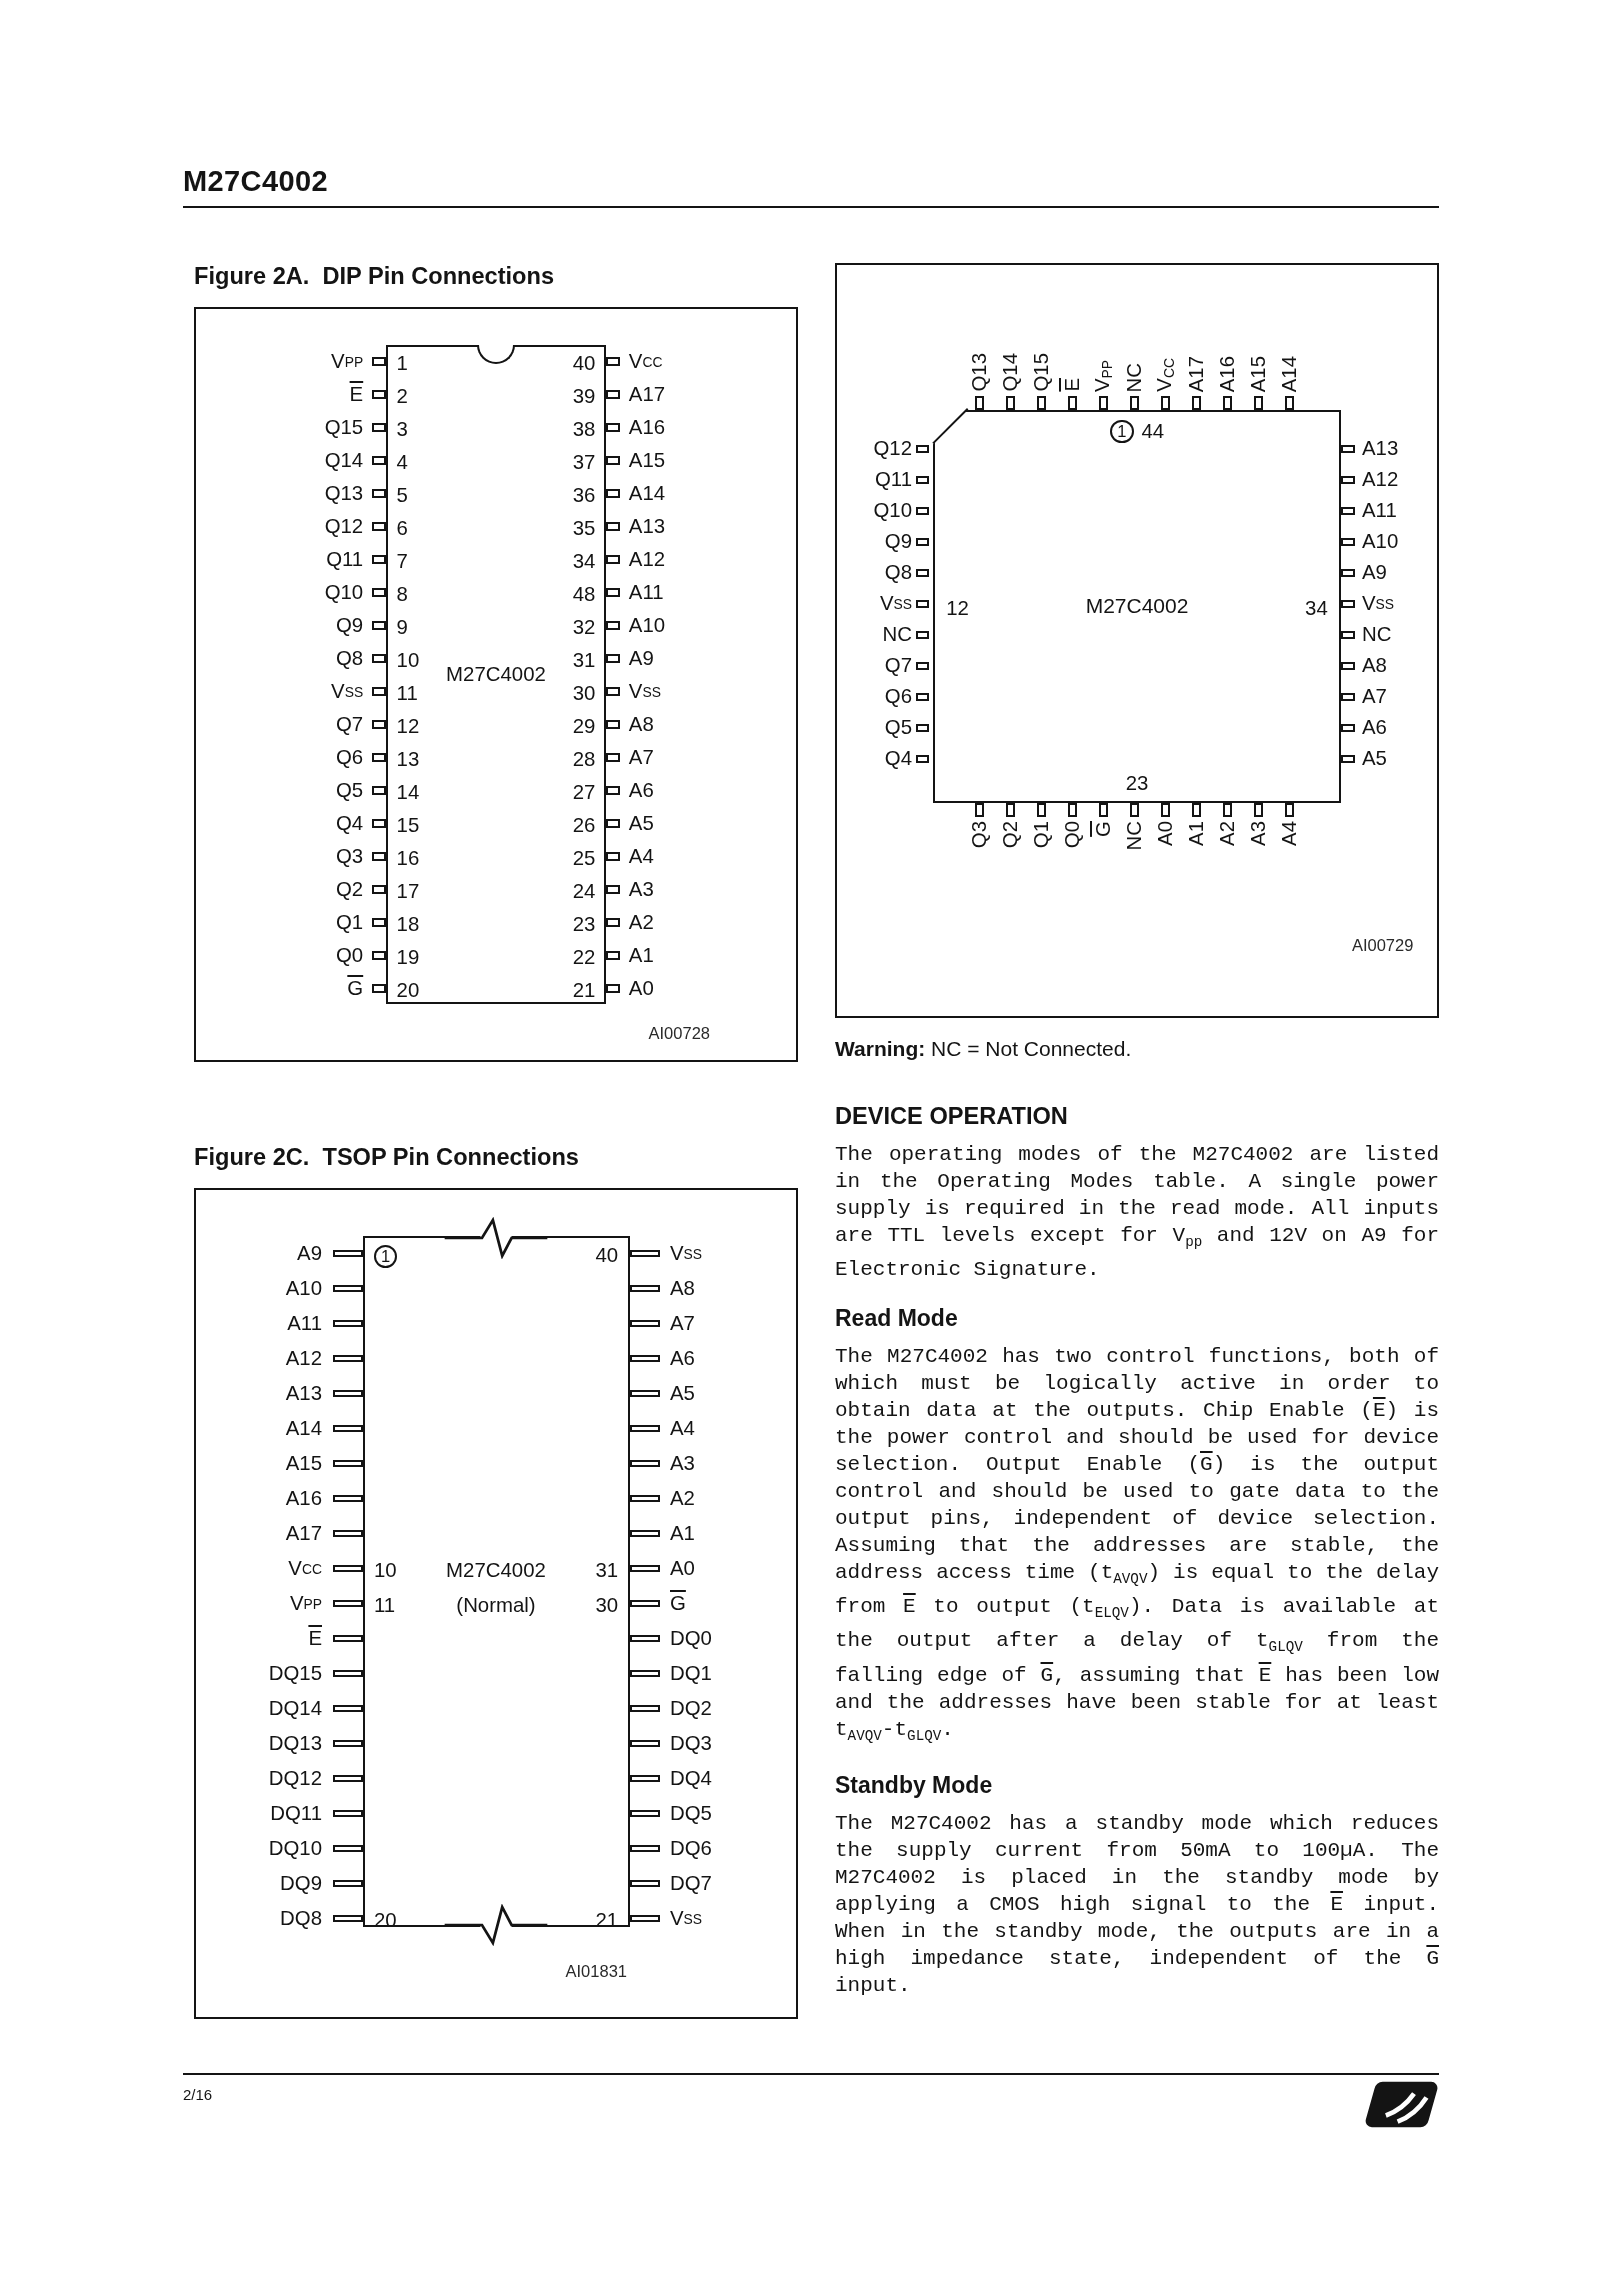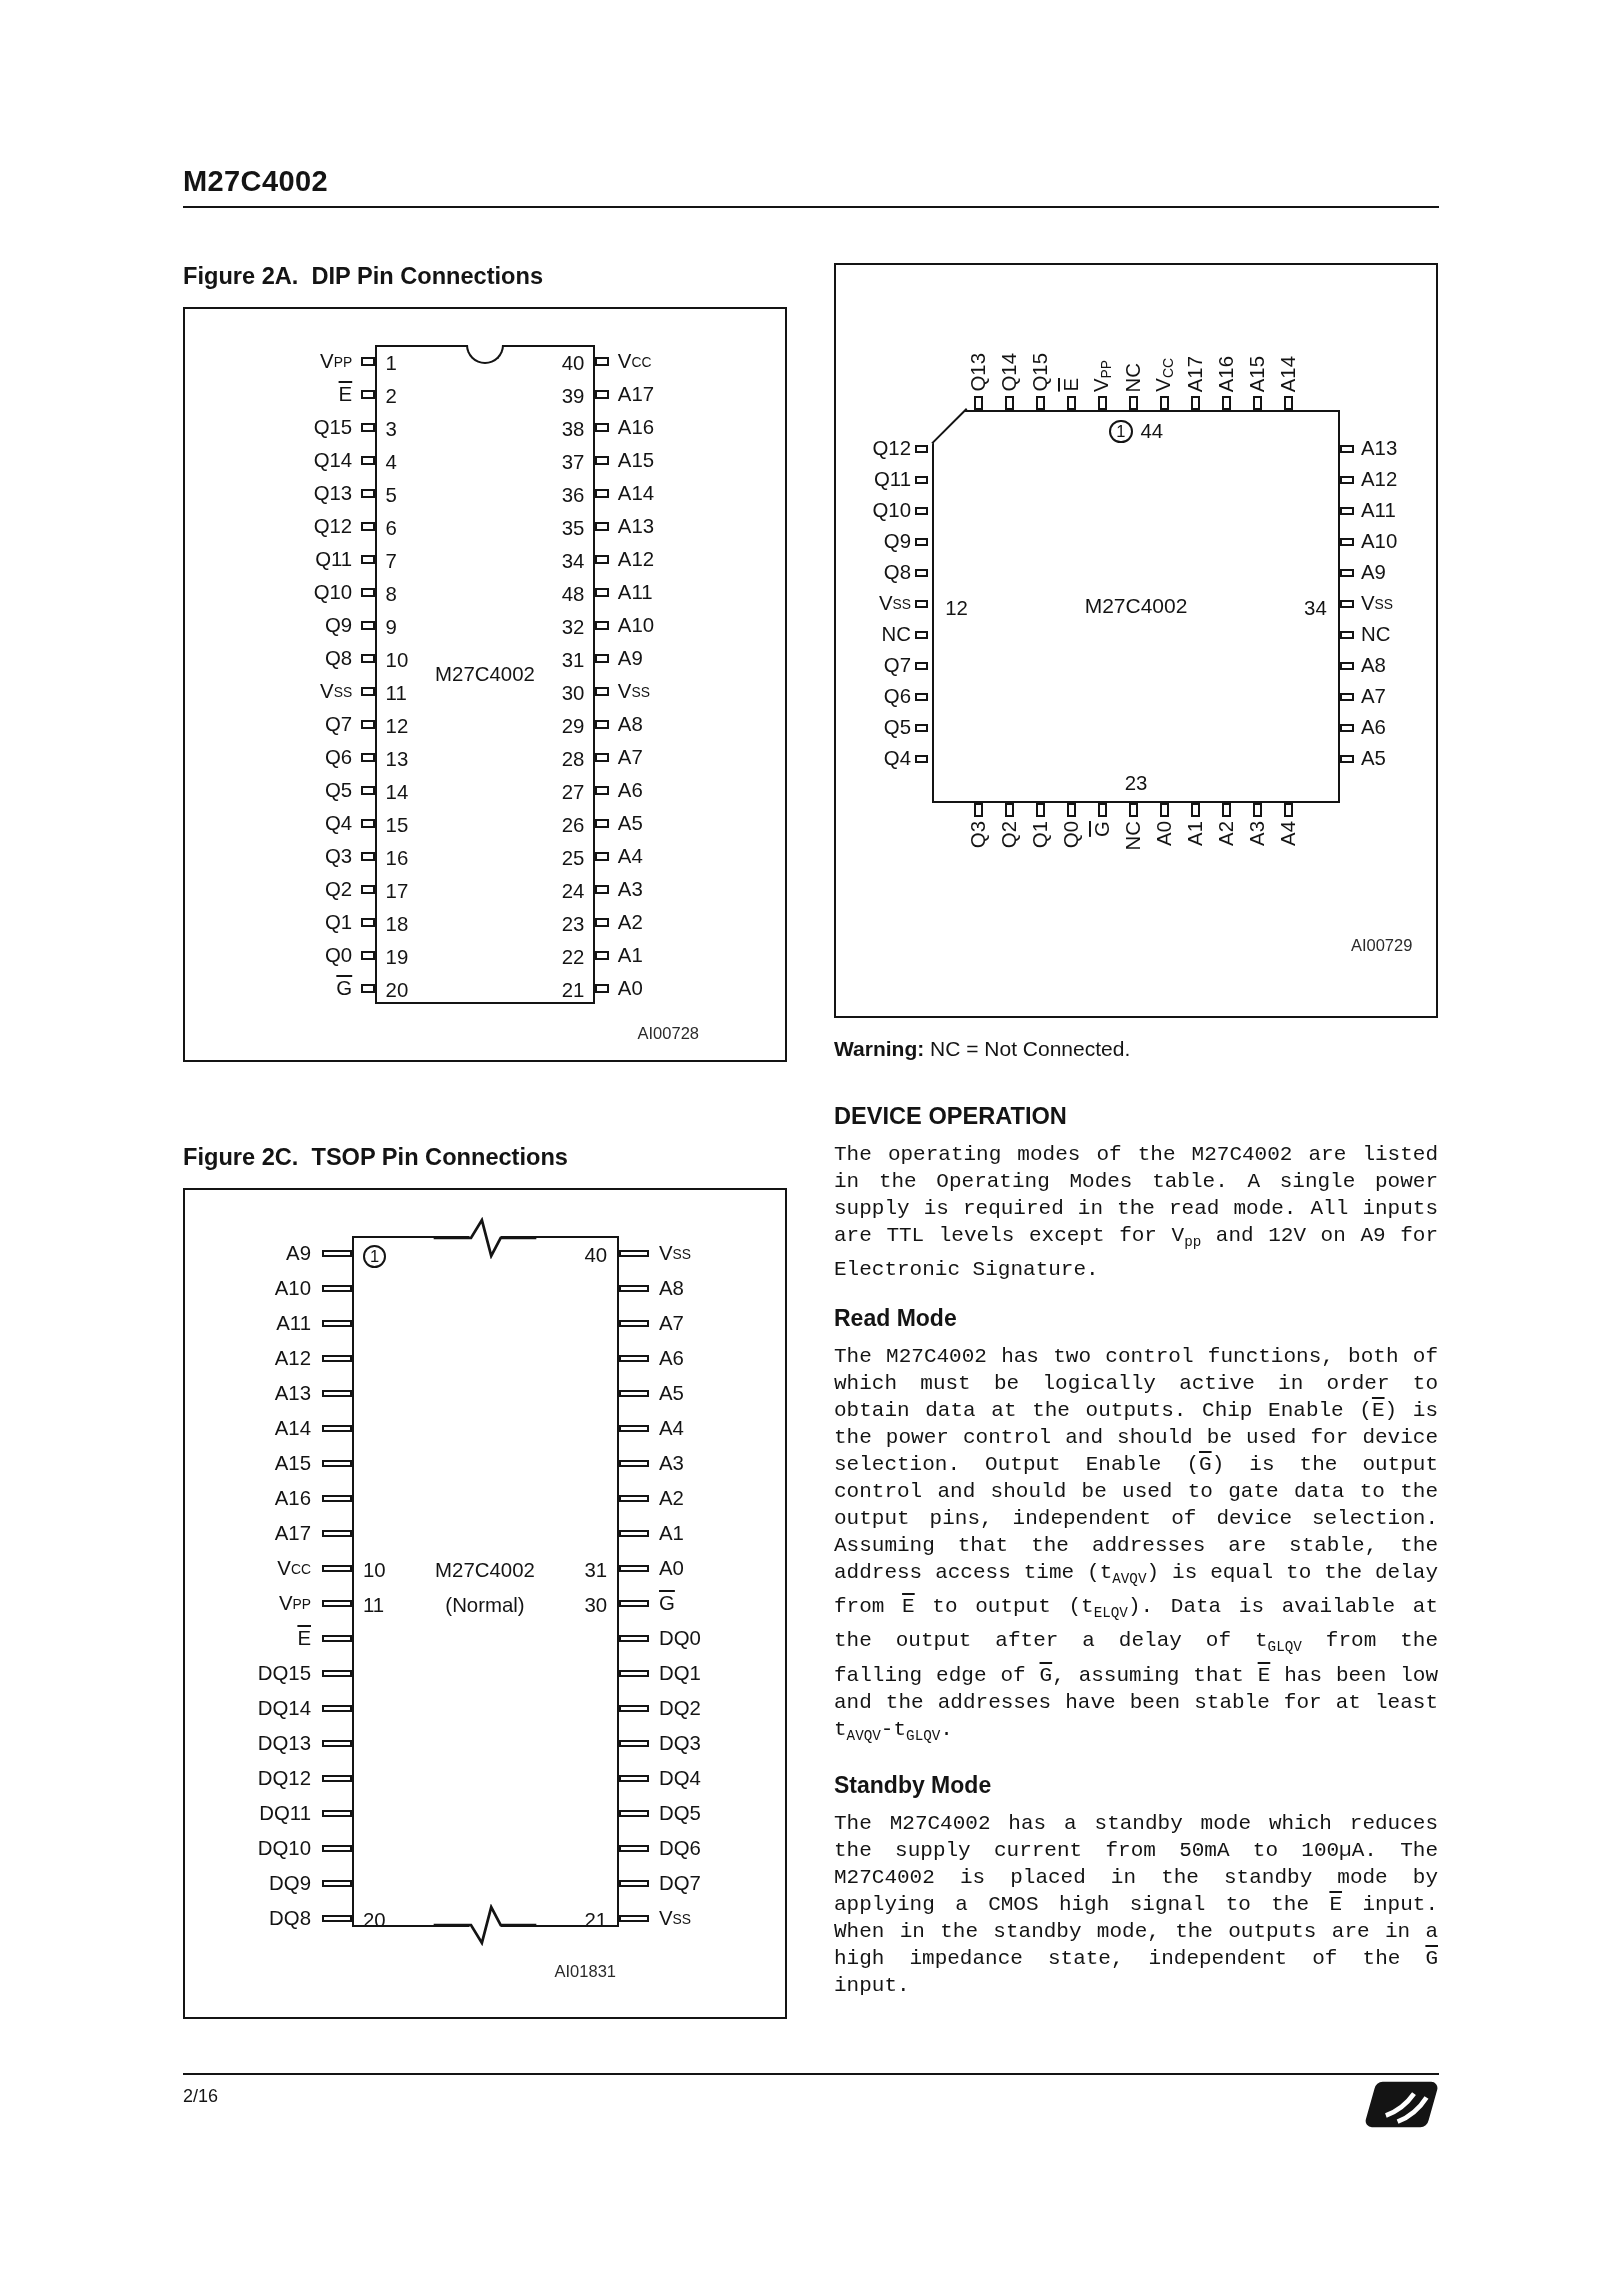--- a/index.html
+++ b/index.html
@@ -2,21 +2,21 @@
 <html style="font-size:12.6px"><head>
 <meta charset="utf-8">
 <style>
   *{box-sizing:border-box;}
   html,body{margin:0;padding:0;background:#e9e9e9;}
   .page{position:relative;width:1622px;height:2295px;background:#fff;margin:0 auto;
         font-family:"Liberation Sans","DejaVu Sans",sans-serif;color:#141414;overflow:hidden;}
   .content{position:absolute;left:183px;right:183px;top:0;}
   .doc-header{margin-top:165px;border-bottom:2.4px solid #141414;padding-bottom:7.9px;}
   .doc-title{font-size:29px;font-weight:bold;letter-spacing:0.4px;}
-  .columns{display:flex;gap:47px;margin-top:55px;}
+  .columns{display:flex;gap:37px;margin-top:55px;justify-content:flex-end;}
   .col{width:604px;flex:0 0 604px;}
   .fig-title{font-size:23.6px;font-weight:bold;margin:0 0 17.3px 0;}
   .fig-title.spaced{margin-top:82px;}
   .fig-box{border:2.4px solid #141414;background:#fff;position:relative;}
   .box-2a{height:755px;}
   .box-2b{height:755px;}
   .box-2c{height:831px;}
   .fig-code{position:absolute;font-size:16.5px;color:#2a2a2a;margin-top:24px;}
   .code-2a{right:86px;bottom:17.3px;}
   .code-2b{right:23.6px;bottom:61px;}
@@ -93,21 +93,21 @@
   
   .warning{font-size:21px;margin:19px 0 0;}
   .devop h2{font-size:23.6px;font-weight:bold;margin:42px 0 0;}
   .devop h3{font-size:23px;font-weight:bold;margin:22px 0 0;}
   .body-text{font-size:21px;line-height:27px;text-align:justify;margin:11px 0 0;font-family:Liberation Mono, monospace;}
 
   
   .footer{position:absolute;left:183px;right:183px;top:2073px;}
   .footer-rule{border-top:2.4px solid #141414;}
   .footer-row{display:flex;justify-content:space-between;align-items:flex-start;margin-top:4.7px;}
-  .page-num{font-size:18px;margin-top:6.3px;}
+  .page-num{font-size:15px;margin-top:6.3px;}
 </style>
 </head>
 <body>
 
 <div class="page">
   <div class="content">
 
     <div class="doc-header">
       <span class="doc-title">M27C4002</span>
     </div>

